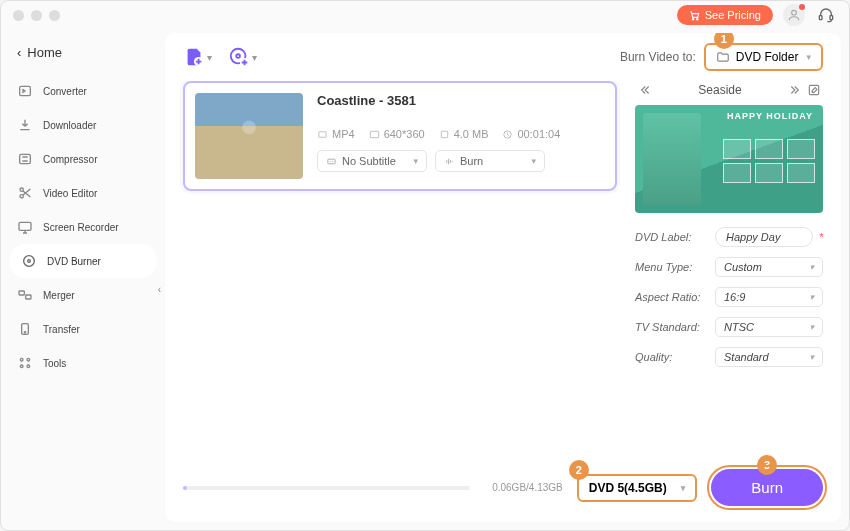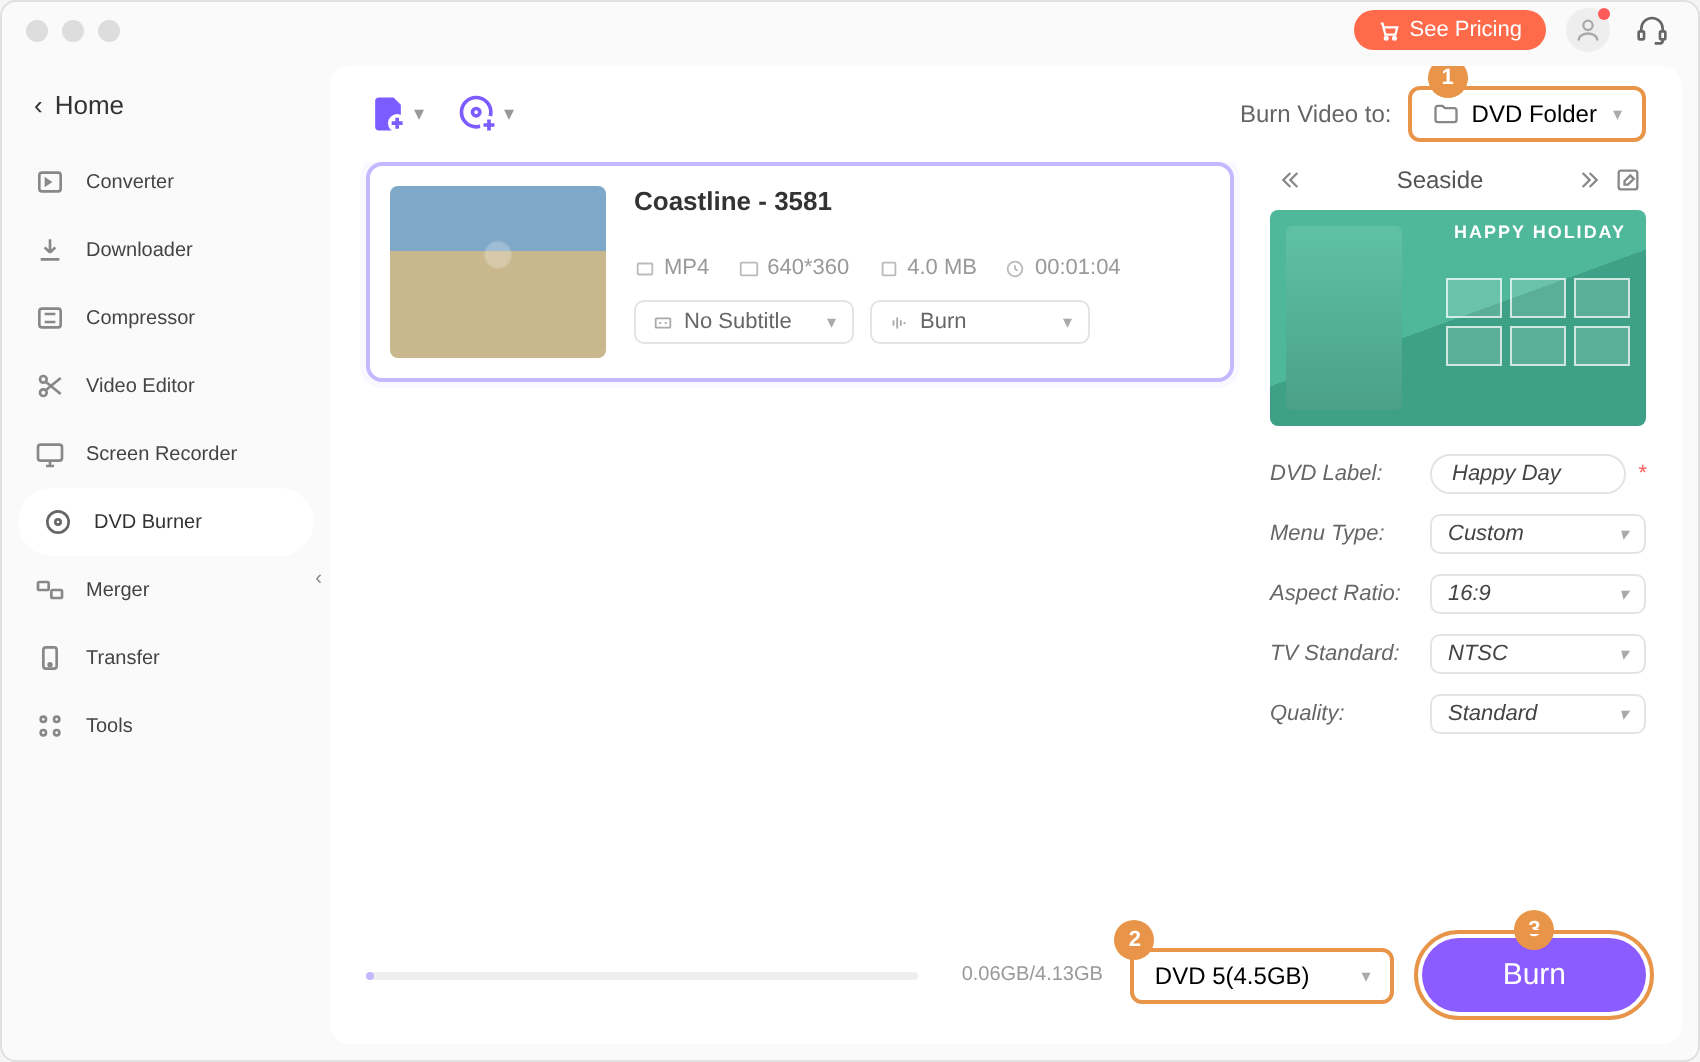--- a/index.html
+++ b/index.html
@@ -58,21 +58,21 @@
 .form-row { display: flex; align-items: center; gap: 6px; font-size: 11px; font-style: italic; }
 .form-label { width: 74px; color: #666; }
 .input-pill { flex: 1; border: 1px solid #e4e4e4; border-radius: 12px; padding: 3px 10px; font-size: 11px; color: #444; }
 .req { color: #ff5a5a; }
 .sel-pill { flex: 1; border: 1px solid #e4e4e4; border-radius: 5px; padding: 3px 8px; font-size: 11px; color: #444; display: flex; justify-content: space-between; align-items: center; cursor: pointer; }
 .bottom-bar { display: flex; align-items: center; padding: 12px 18px 16px; gap: 14px; }
 .progress-track { flex: 1; height: 4px; background: #eee; border-radius: 2px; position: relative; }
 .progress-fill { height: 100%; width: 1.5%; background: #c4b8ff; border-radius: 2px; }
 .progress-text { font-size: 10px; color: #999; margin-left: 8px; }
 .disc-select-wrap { position: relative; }
-.disc-select { border: 2px solid #e8954a; border-radius: 6px; padding: 5px 10px; display: flex; align-items: center; gap: 26px; font-size: 12px; cursor: pointer; min-width: 110px; justify-content: space-between; }
+.disc-select { border: 2px solid #e8954a; border-radius: 6px; padding: 5px 10px; display: flex; align-items: center; gap: 14px; font-size: 12px; cursor: pointer; min-width: 110px; justify-content: space-between; font-weight: bold; }
 .callout-2 { top: -14px; left: -8px; }
 .burn-wrap { position: relative; margin-left: auto; }
 .burn-btn { background: #8b5cff; color: #fff; font-size: 15px; font-weight: 500; padding: 10px 40px; border-radius: 22px; border: none; cursor: pointer; }
 .burn-outline { position: absolute; inset: -4px; border: 2px solid #e8954a; border-radius: 26px; pointer-events: none; }
 .callout-3 { top: -14px; left: 50%; transform: translateX(-50%); }
 .chev { font-size: 9px; color: #aaa; }
 svg { display: block; }
 </style>
 </head>
 <body>

